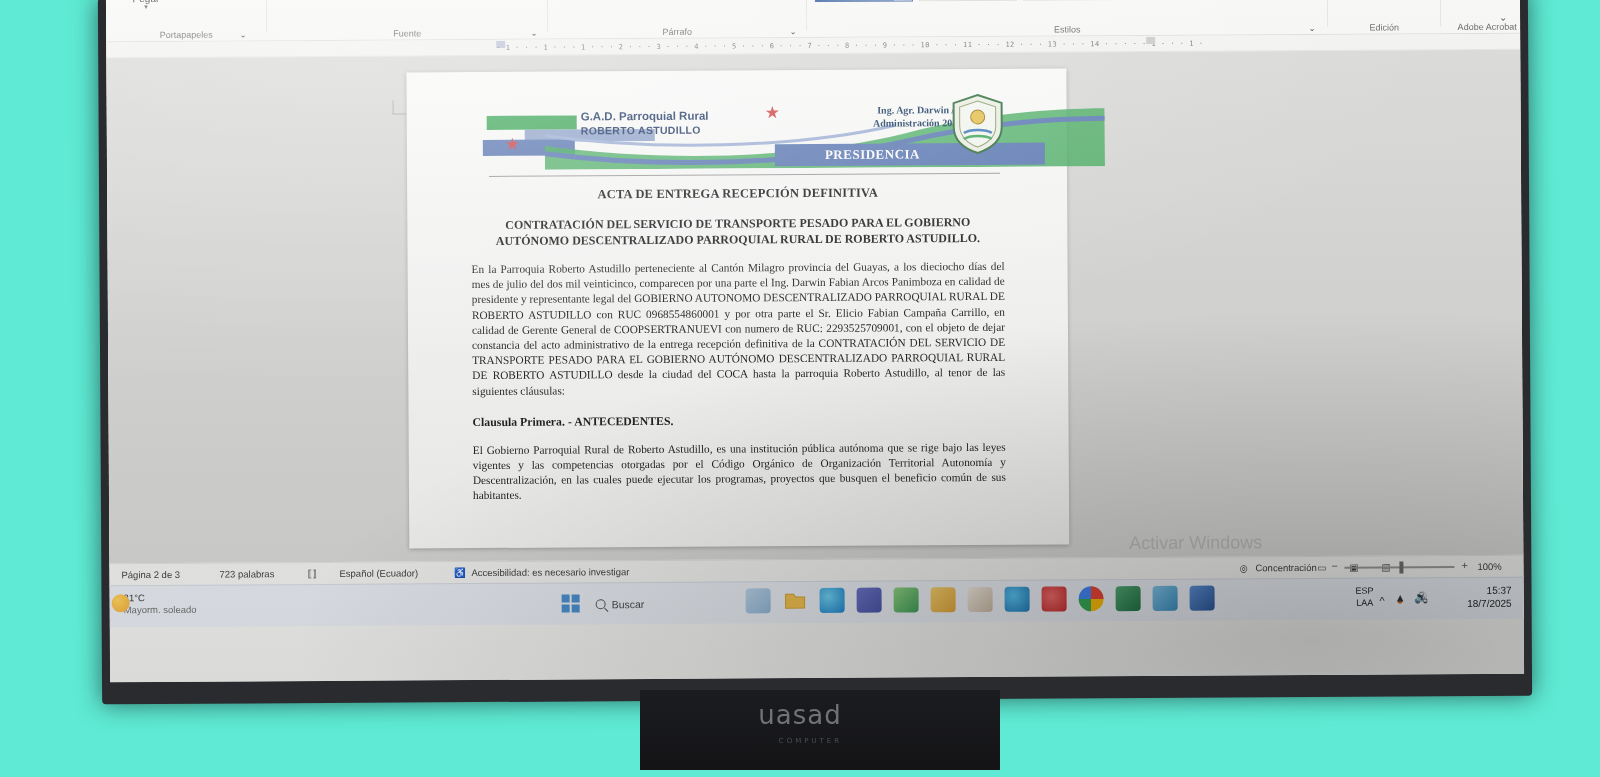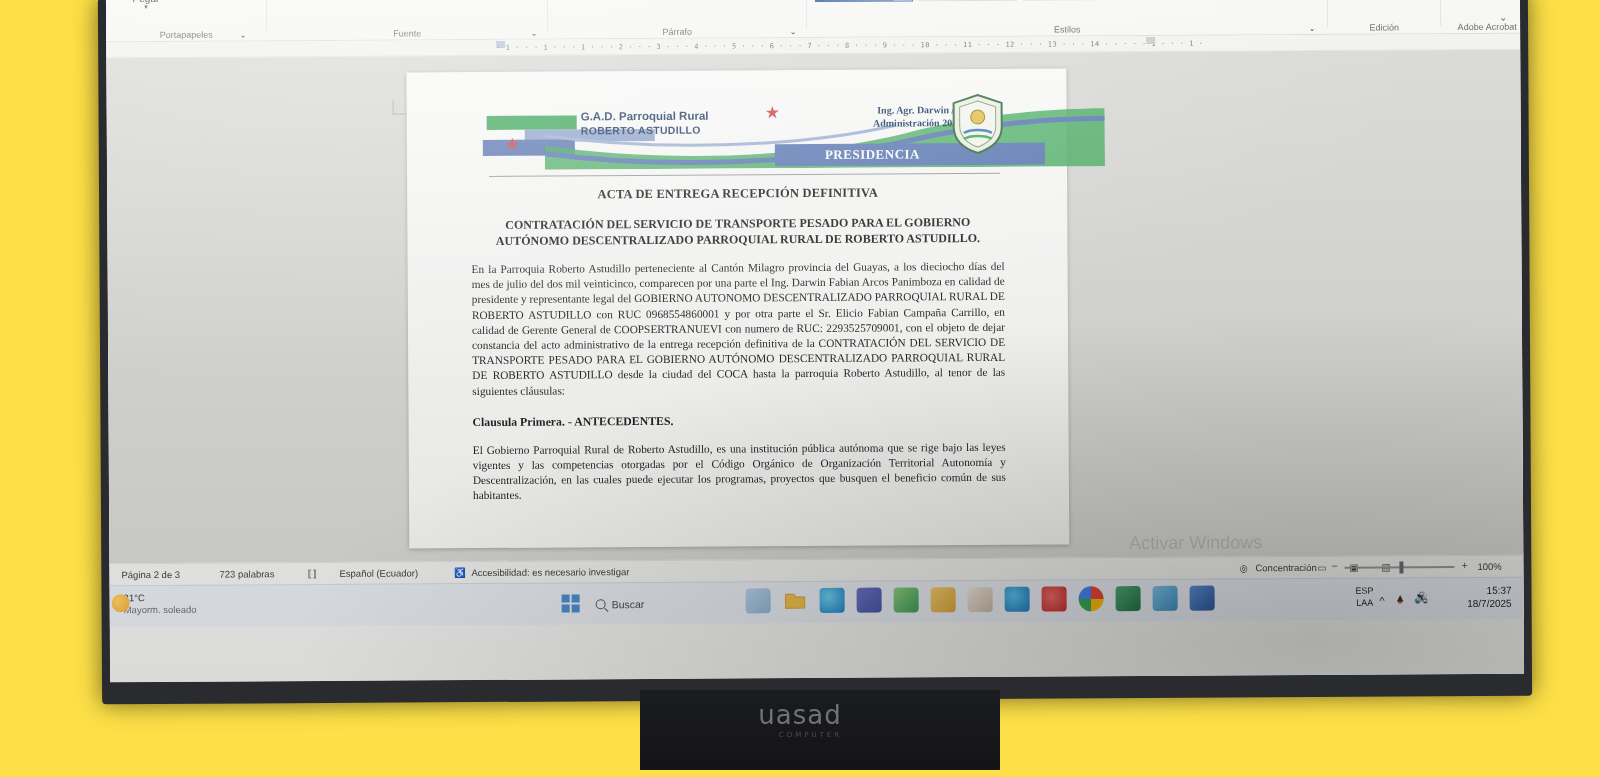--- a/index.html
+++ b/index.html
@@ -6,21 +6,21 @@
   html, body { margin:0; padding:0; }
   body {
     width:1600px; height:777px; overflow:hidden;
     background:#0b0b0d;
     font-family:"Liberation Sans", sans-serif;
   }
 
   
   #photo {
     position:absolute; inset:0;
-    background:#fde047;
+    background:#5eead4;
   }
   #bezel {
     position:absolute;
     left:100px; top:-6px; width:1430px; height:706px;
     background:#2a2b2f;
     border-radius:4px;
     box-shadow:0 0 24px rgba(0,0,0,.55);
     transform:rotate(-0.35deg);
   }
   #screen {
@@ -42,21 +42,21 @@
   #stand {
     position:absolute; left:640px; top:690px; width:360px; height:80px;
     background:linear-gradient(180deg,#1b1c1f,#141417);
   }
   #brand {
     position:absolute; left:0; right:0; top:700px;
     text-align:center; color:#6f7378; font-size:22px; letter-spacing:1px;
     font-family:"DejaVu Sans", sans-serif;
   }
   #brand .q { font-size:26px; }
-  #brand .sub { display:block; font-size:7px; letter-spacing:3px; color:#4b4e52; margin-top:1px;padding-left:21px; }
+  #brand .sub { display:block; font-size:7px; letter-spacing:3px; color:#4b4e52; margin-top:7px;padding-left:21px; }
 
   
   .word {
     position:absolute; left:0; top:0; width:1414px; height:688px;
     background:#f3f3f1;
   }
 
   
   .ribbon {
     position:absolute; left:0; top:-24px; width:1414px; height:72px;

